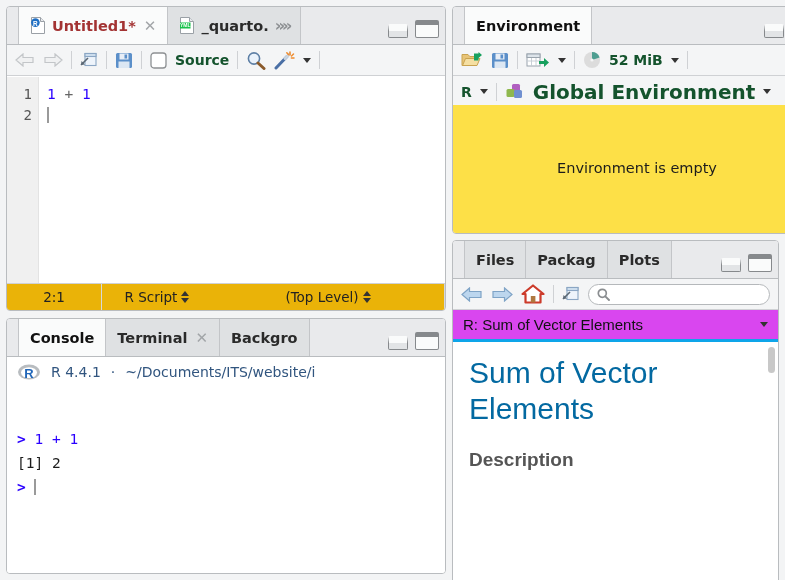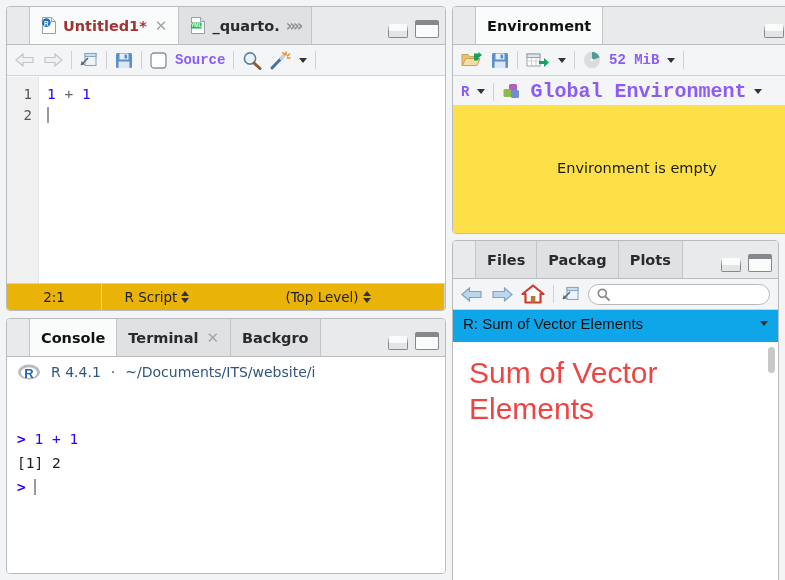--- a/index.html
+++ b/index.html
@@ -16,37 +16,37 @@
   .pane{position:absolute;box-sizing:border-box;background:#fff;
         border:1px solid #b9bcbf;border-radius:4px;overflow:hidden;}
   .tabbar{position:relative;height:38px;background:#e9eaec;
           border-bottom:1px solid #b9bcbf;display:flex;align-items:flex-end;
           box-sizing:border-box;}
   .tab{position:relative;height:37px;display:flex;align-items:center;gap:6px;
        padding:0 11px;box-sizing:border-box;font-size:14.5px;font-weight:bold;
        color:#2a2a2a;background:#dfe1e3;border-right:1px solid #c3c5c8;
        white-space:nowrap;cursor:default;}
   .tab.active{background:#fafbfb;color:#111;}
-  .tab.first{border-left:1px solid #c3c5c8;margin-left:22px;}
+  .tab.first{border-left:1px solid #c3c5c8;margin-left:11px;}
   .tab .tclose{color:#a2a5a8;font-size:15px;font-weight:normal;margin-left:2px;}
   .tabfill{flex:1;height:37px;background:#e9eaec;}
 
   
   .winbtns{position:absolute;right:6px;bottom:6px;display:flex;gap:7px;align-items:flex-end;z-index:6;}
   .wb{width:20px;height:14px;box-sizing:border-box;}
   .wb.min{border:1.6px solid #86898c;border-radius:2px;background:#e2e4e6;
           border-top-width:7px;border-top-color:#fafbfb;}
   .wb.max{width:24px;height:18px;border:1.6px solid #86898c;border-radius:2px;
           background:#fafbfb;border-top-width:5px;border-top-color:#86898c;}
 
   
   .toolbar{height:31px;background:#f4f5f6;border-bottom:1px solid #cfd1d4;
            display:flex;align-items:center;gap:8px;padding:0 8px;box-sizing:border-box;}
   .sep{width:1px;height:18px;background:#cfd1d4;}
-  .tb-lab{font-size:14px;font-weight:bold;color:#8b5cf6;font-family:Liberation Mono, monospace;}
+  .tb-lab{font-size:14px;font-weight:bold;color:#14532d;}
   .caret{width:0;height:0;border-left:4.5px solid transparent;border-right:4.5px solid transparent;
          border-top:5px solid #333;display:inline-block;}
 
   
   #source{left:6px;top:6px;width:440px;height:305px;}
   .editor{position:absolute;left:0;right:0;top:70px;bottom:26px;background:#fff;display:flex;}
   .gutter{width:32px;background:#f0f0f0;border-right:1px solid #e3e3e3;
           font-family:"DejaVu Sans Mono","Liberation Mono",monospace;font-size:14px;
           color:#555;text-align:right;padding:7px 6px 0 0;box-sizing:border-box;line-height:21px;}
   .code{flex:1;font-family:"DejaVu Sans Mono","Liberation Mono",monospace;font-size:14.5px;
@@ -73,28 +73,28 @@
   .cinput{color:#2a00ff;}
 
   
   #env{left:452px;top:6px;width:370px;height:228px;text-align:right;}
   .env-empty{position:absolute;left:0;right:0;top:98px;bottom:0;background:#fde047;
              display:flex;justify-content:center;padding-top:55px;
              font-size:14.5px;color:#1c1c1c;}
 
   
   #files{left:452px;top:240px;width:327px;height:384px;}
-  .help-topic{height:32px;background:#0ea5e9;border-bottom:6px solid #0ea5e9;
+  .help-topic{height:32px;background:#d946ef;border-bottom:3px solid #0ea5e9;
               display:flex;align-items:center;justify-content:space-between;
               padding:0 10px;box-sizing:border-box;font-size:15px;color:#111;
               font-family:"Liberation Sans",sans-serif;overflow:hidden;white-space:nowrap;}
   .help-body{position:absolute;left:0;right:0;top:102px;bottom:0;background:#fff;
              padding:12px 16px 0 16px;box-sizing:border-box;overflow:hidden;
              font-family:"Liberation Sans",sans-serif;}
-  .help-h1{font-size:30px;line-height:36px;font-weight:normal;color:#ef4444;margin:0 0 22px 0;}
+  .help-h1{font-size:30px;line-height:36px;font-weight:normal;color:#0369a1;margin:0 0 22px 0;}
   .help-h2{font-size:19px;font-weight:bold;color:#555;margin:0;}
   .vscroll{position:absolute;right:2px;top:104px;bottom:10px;width:9px;background:#fff;}
   .vthumb{position:absolute;top:2px;left:1px;width:7px;height:26px;background:#c8c8c8;border-radius:4px;}
 
   
   .searchbox{flex:1;height:21px;background:#fff;border:1px solid #b5b8bb;border-radius:11px;
              display:flex;align-items:center;padding:0 8px;box-sizing:border-box;min-width:0;}
   .searchbox input{border:0;outline:0;font-size:12px;width:100%;background:transparent;
                    font-family:"DejaVu Sans",sans-serif;}
 
@@ -403,19 +403,20 @@
       </div>
     </div>
 
     <div class="help-topic">
       <span>R: Sum of Vector Elements</span>
       <span class="caret"></span>
     </div>
 
     <div class="help-body">
       <div class="help-h1">Sum of Vector Elements</div>
+      <div class="help-h2">Description</div>
     </div>
     <div class="vscroll">
       <div class="vthumb"></div>
     </div>
   </div>
 
 </div>
 
 </body></html>

